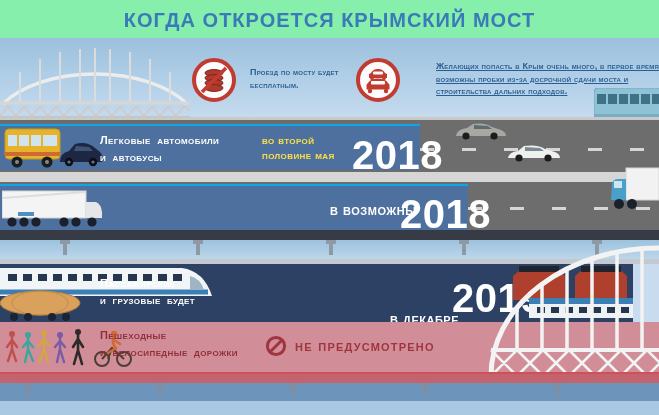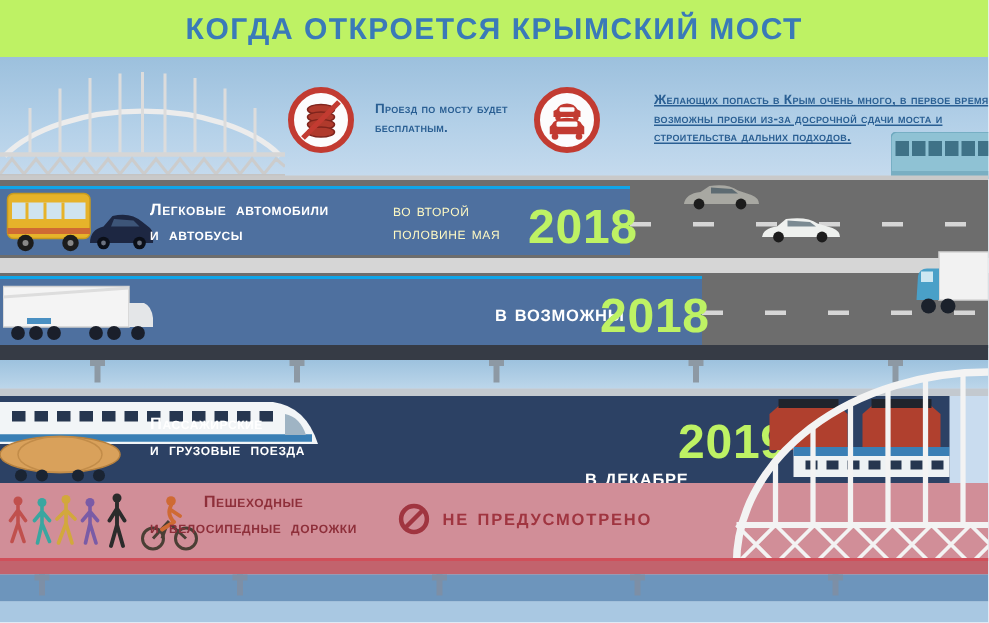--- a/index.html
+++ b/index.html
@@ -4,21 +4,21 @@
 <style>
   html,body{margin:0;padding:0;background:#ffffff;}
   .stage{
     position:relative;width:659px;height:415px;overflow:hidden;
     font-family:"Liberation Sans","DejaVu Sans",sans-serif;
     background:#c9dcef;
   }
   .abs{position:absolute;}
 
   
-  .header{left:0;top:0;width:659px;height:38px;background:#bef264;}
+  .header{left:0;top:0;width:659px;height:38px;background:#86efac;}
   .title{
     left:0;top:0;width:659px;height:38px;line-height:40px;text-align:center;
     font-size:20px;font-weight:bold;color:#3a7ab8;letter-spacing:1px;
   }
 
   
   .sky{left:0;top:38px;width:659px;height:82px;
     background:linear-gradient(180deg,#9cc0dd 0%,#b3d0e8 55%,#c6dbee 100%);}
 
   
@@ -41,31 +41,31 @@
   }
 
   
   .bar-blue{background:#4e709f;border-top:2px solid #0ea5e9;box-sizing:border-box;}
   .bar-navy{background:#2c4164;}
   .bar-pink{background:#d18e98;}
   .row-label{
     font-size:11px;font-weight:bold;color:#ffffff;line-height:1.55;
     font-variant:small-caps;letter-spacing:.4px;word-spacing:3px;white-space:nowrap;
   }
-  .row-label.red{color:#8e2f3a;text-align:center;}
+  .row-label.red{color:#8e2f3a;}
   .date-small{
-    font-size:12px;font-weight:normal;color:#fef9c3;line-height:1.25;
+    font-size:12px;font-weight:bold;color:#fde047;line-height:1.25;
     font-variant:small-caps;letter-spacing:.4px;white-space:nowrap;
   }
   .date-mid{
     font-size:15px;font-weight:bold;color:#ffffff;
     font-variant:small-caps;letter-spacing:.5px;white-space:nowrap;
   }
   .year{
-    font-size:32px;font-weight:bold;color:#bef264;letter-spacing:.5px;line-height:1;
+    font-size:40px;font-weight:bold;color:#ffffff;letter-spacing:.5px;line-height:1;
   }
   .status{
     display:flex;align-items:center;gap:8px;
     font-size:16px;font-weight:bold;color:#a03540;
     font-variant:small-caps;letter-spacing:1.2px;white-space:nowrap;
   }
 
   
   .dark-strip{background:#363b45;}
   .water1{background:linear-gradient(180deg,#9dc2de,#bcd6ea);}
@@ -274,21 +274,21 @@
       <ellipse cx="40" cy="13" rx="28" ry="12" fill="none" stroke="#c28c49"></ellipse>
       <g fill="#1a2433">
         <circle cx="14" cy="27" r="4"></circle>
           <circle cx="28" cy="27" r="4"></circle>
         <circle cx="52" cy="27" r="4"></circle>
           <circle cx="66" cy="27" r="4"></circle>
       </g>
     </svg>
     <div class="abs row-label" style="left:100px;top:11px;">
       <div>Пассажирские</div>
-      <div>и грузовые поезда</div>
+      <div>и грузовые будет</div>
     </div>
     <div class="abs date-mid" style="left:390px;top:24px;margin-top:22px;">в декабре</div>
     <div class="abs year" style="left:452px;top:14px;">2019</div>
 
     
     <g></g>
     <svg class="abs" style="left:505px;top:0;" width="154" height="58" viewBox="0 0 154 58">
       <path d="M8,12 L16,5 H52 L60,12 V36 H8 Z" fill="#b0402e"></path>
       <rect x="14" y="2" width="40" height="6" fill="#20242c"></rect>
       <path d="M70,12 L78,5 H114 L122,12 V36 H70 Z" fill="#b0402e"></path>

